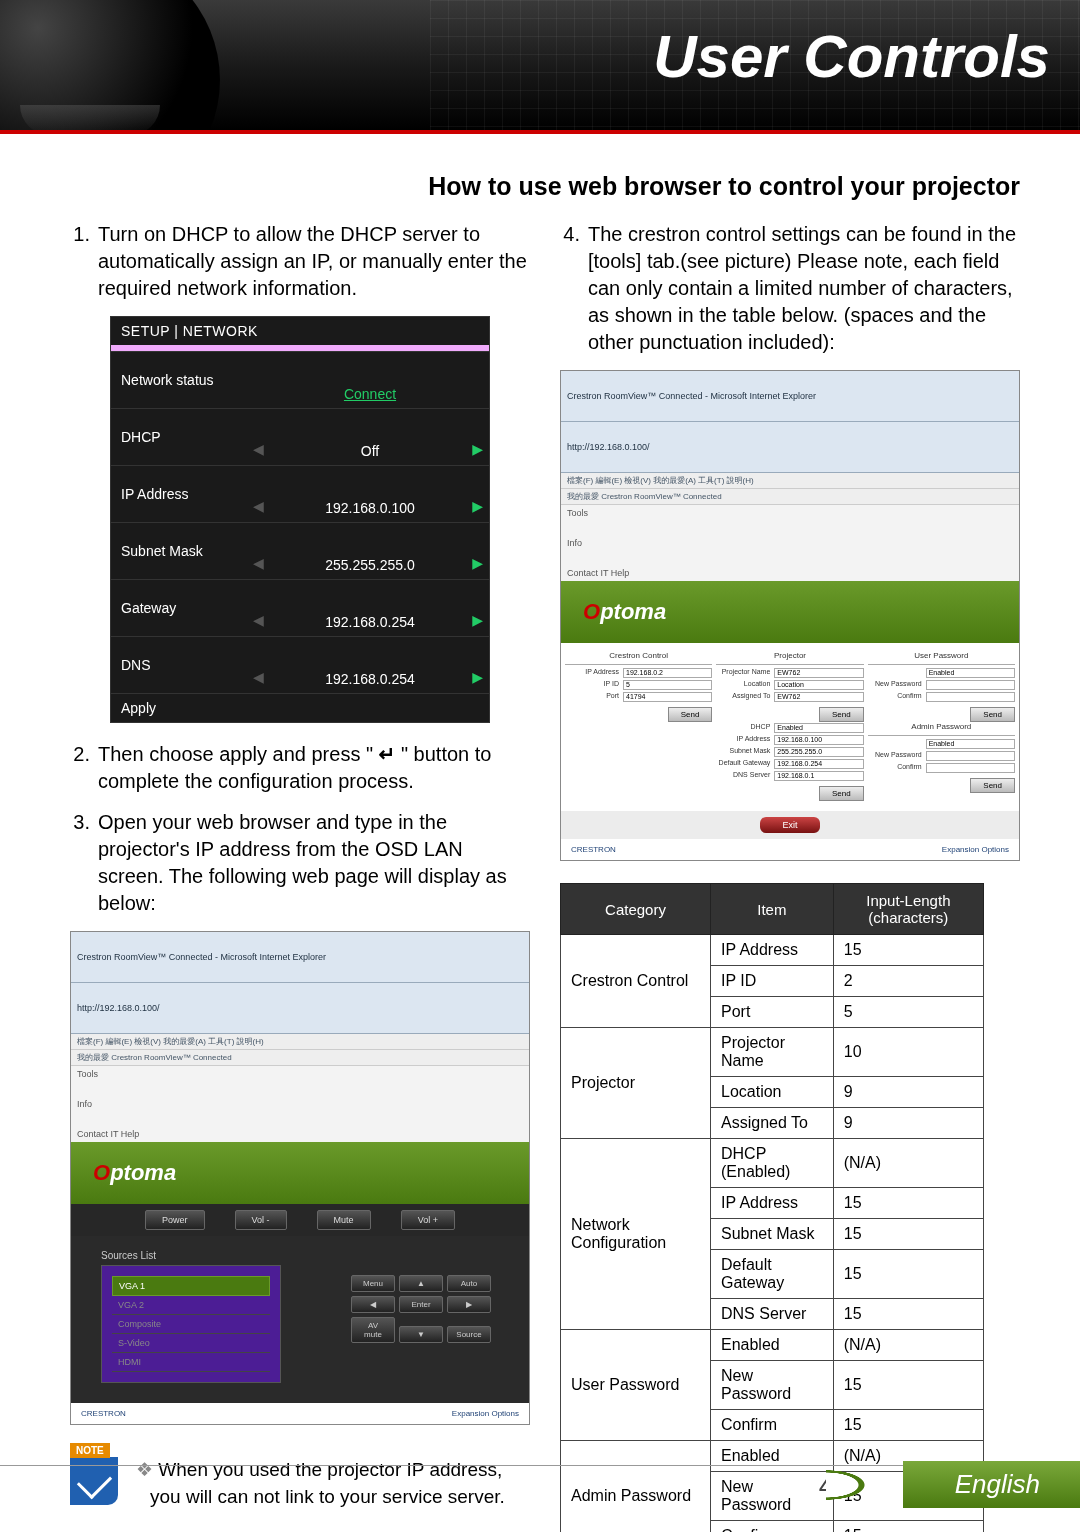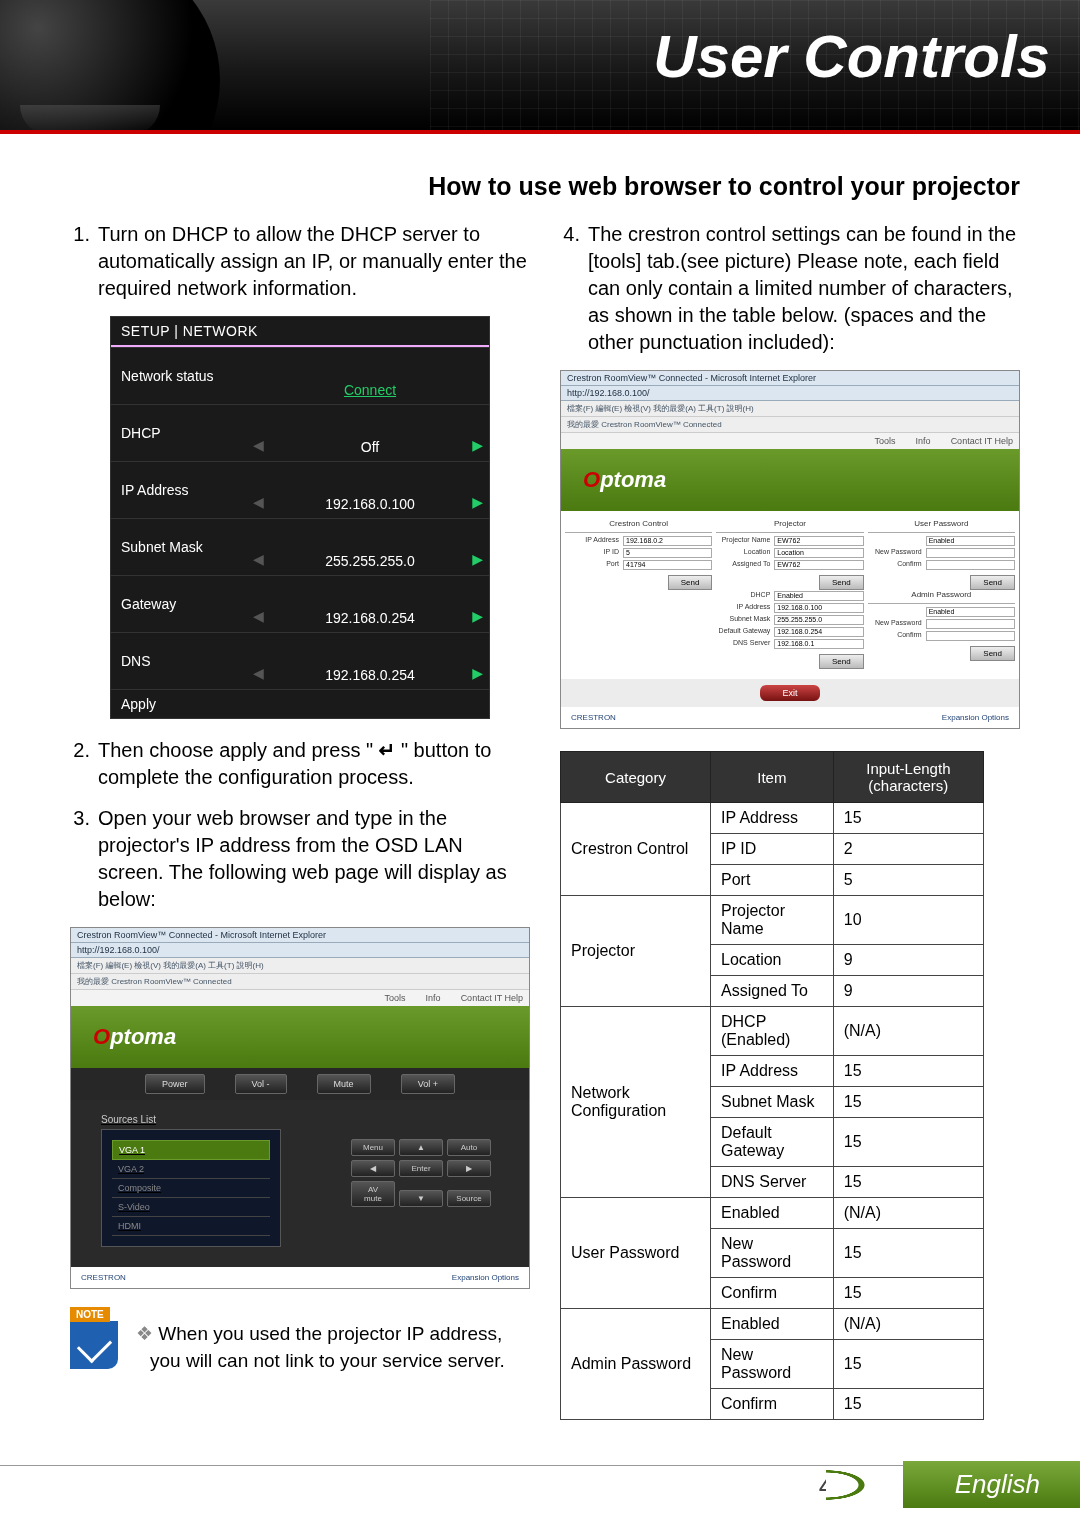--- a/index.html
+++ b/index.html
@@ -12,43 +12,43 @@
   .red-line { height:4px; background:#c00; }
   .content { padding:30px 60px 0 70px; }
   .section-title { font-size:25px; font-weight:bold; text-align:right; margin:8px 0 20px; }
   .cols { display:flex; gap:30px; }
   .col { flex:1; }
   .step { display:flex; font-size:20px; line-height:1.35; margin-bottom:14px; }
   .step .num { width:28px; flex-shrink:0; text-align:right; padding-right:8px; }
   .enter-icon { display:inline-block; font-weight:bold; font-size:20px; }
   
   .osd { margin:0 0 18px 40px; width:380px; background:#1a1a1a; color:#fff; font-size:14px; border:1px solid #333; }
-  .osd-h { padding:6px 10px; font-size:14px; letter-spacing:.5px; border-bottom:2px solid #f0abfc; }
+  .osd-h { padding:6px 10px; font-size:14px; letter-spacing:.5px; border-bottom:6px solid #f0abfc; }
   .osd-row { display:flex; align-items:center; border-top:1px solid #333; }
   .osd-row .lbl { width:140px; padding:10px 10px; }
   .osd-row .val { flex:1; text-align:center; padding:6px 4px; position:relative;margin-top:28px; }
   .osd-row .val::before,.osd-row .val::after { position:absolute; top:4px; font-size:14px; color:#7ad; }
   .osd-row .val.arrows::before { content:"◀"; left:2px; color:#555; }
   .osd-row .val.arrows::after { content:"▶"; right:6px; color:#2c6; }
   .osd-apply { padding:6px 10px; border-top:1px solid #333; }
   .connect { color:#2c6; text-decoration:underline; }
   
   .roomview { margin:8px 0 0 0; width:460px; border:1px solid #888; font-size:10px; background:#ececec; }
-  .rv-ie { background:#dce6f1; padding:2px 6px; font-size:9px; color:#234; border-bottom:1px solid #9ab; }
+  .rv-ie { background:#dce6f1; padding:20px 6px; font-size:9px; color:#234; border-bottom:1px solid #9ab; }
   .rv-menubar { background:#eee; padding:2px 6px; font-size:8px; color:#456; border-bottom:1px solid #ccc; display:flex; gap:10px; }
-  .rv-bar { display:flex; justify-content:flex-end; background:#f3f3f3; padding:3px 6px; gap:20px; font-size:9px; color:#555; }
+  .rv-bar { display:flex; justify-content:flex-end; background:#f3f3f3; padding:3px 6px; gap:20px; font-size:9px; color:#555;flex-direction:column; }
   .rv-top { background:linear-gradient(to bottom,#6a9a2a,#4a7a10); height:62px; display:flex; align-items:center; padding-left:22px; }
   .optoma { font-style:italic; font-weight:bold; font-size:22px; }
   .optoma .o { color:#c00; }
   .optoma .rest { color:#fff; }
   .rv-topbtns { display:flex; justify-content:center; gap:30px; background:#272727; padding:6px; }
   .rv-btn { background:linear-gradient(#555,#222); color:#ddd; font-size:9px; padding:4px 16px; border:1px solid #666; border-radius:2px; }
-  .rv-body { background:#2a2a2a; padding:14px 30px 20px;text-decoration:underline; }
+  .rv-body { background:#2a2a2a; padding:14px 30px 20px; }
   .rv-src { color:#ccc; font-size:10px; margin-bottom:4px; }
-  .rv-srcbox { background:#0f172a; border:1px solid #555; padding:10px; width:180px; }
+  .rv-srcbox { background:#4c1d95; border:1px solid #555; padding:10px; width:180px; }
   .rv-srcitem { color:#888; font-size:9px; padding:4px 6px; border-bottom:1px solid #444; }
   .rv-srcitem.sel { background:#4a7a10; color:#fff; border:1px solid #6a9a2a; }
   .rv-ctrlbtns { position:relative; float:right; margin-top:-110px; width:150px; }
   .rv-cb { background:linear-gradient(#555,#222); color:#ccc; font-size:8px; padding:3px 8px; border:1px solid #666; border-radius:2px; display:inline-block; margin:2px; width:44px; text-align:center; }
   .rv-slider { display:flex; justify-content:center; gap:24px; background:#222; padding:6px; font-size:8px; color:#bbb; }
   .rv-footer { display:flex; justify-content:space-between; align-items:center; background:#fff; padding:6px 10px; font-size:8px; color:#247; }
   
   .note-wrap { display:flex; margin-top:32px; gap:18px; align-items:flex-start; }
   .note-icon { width:48px; height:48px; background:#2060b0; border-radius:0 0 10px 0; position:relative; flex-shrink:0; }
   .note-icon::before { content:""; position:absolute; left:10px; top:14px; width:26px; height:18px; border:3px solid #fff; border-top:none; border-right:none; transform:rotate(-45deg); }

